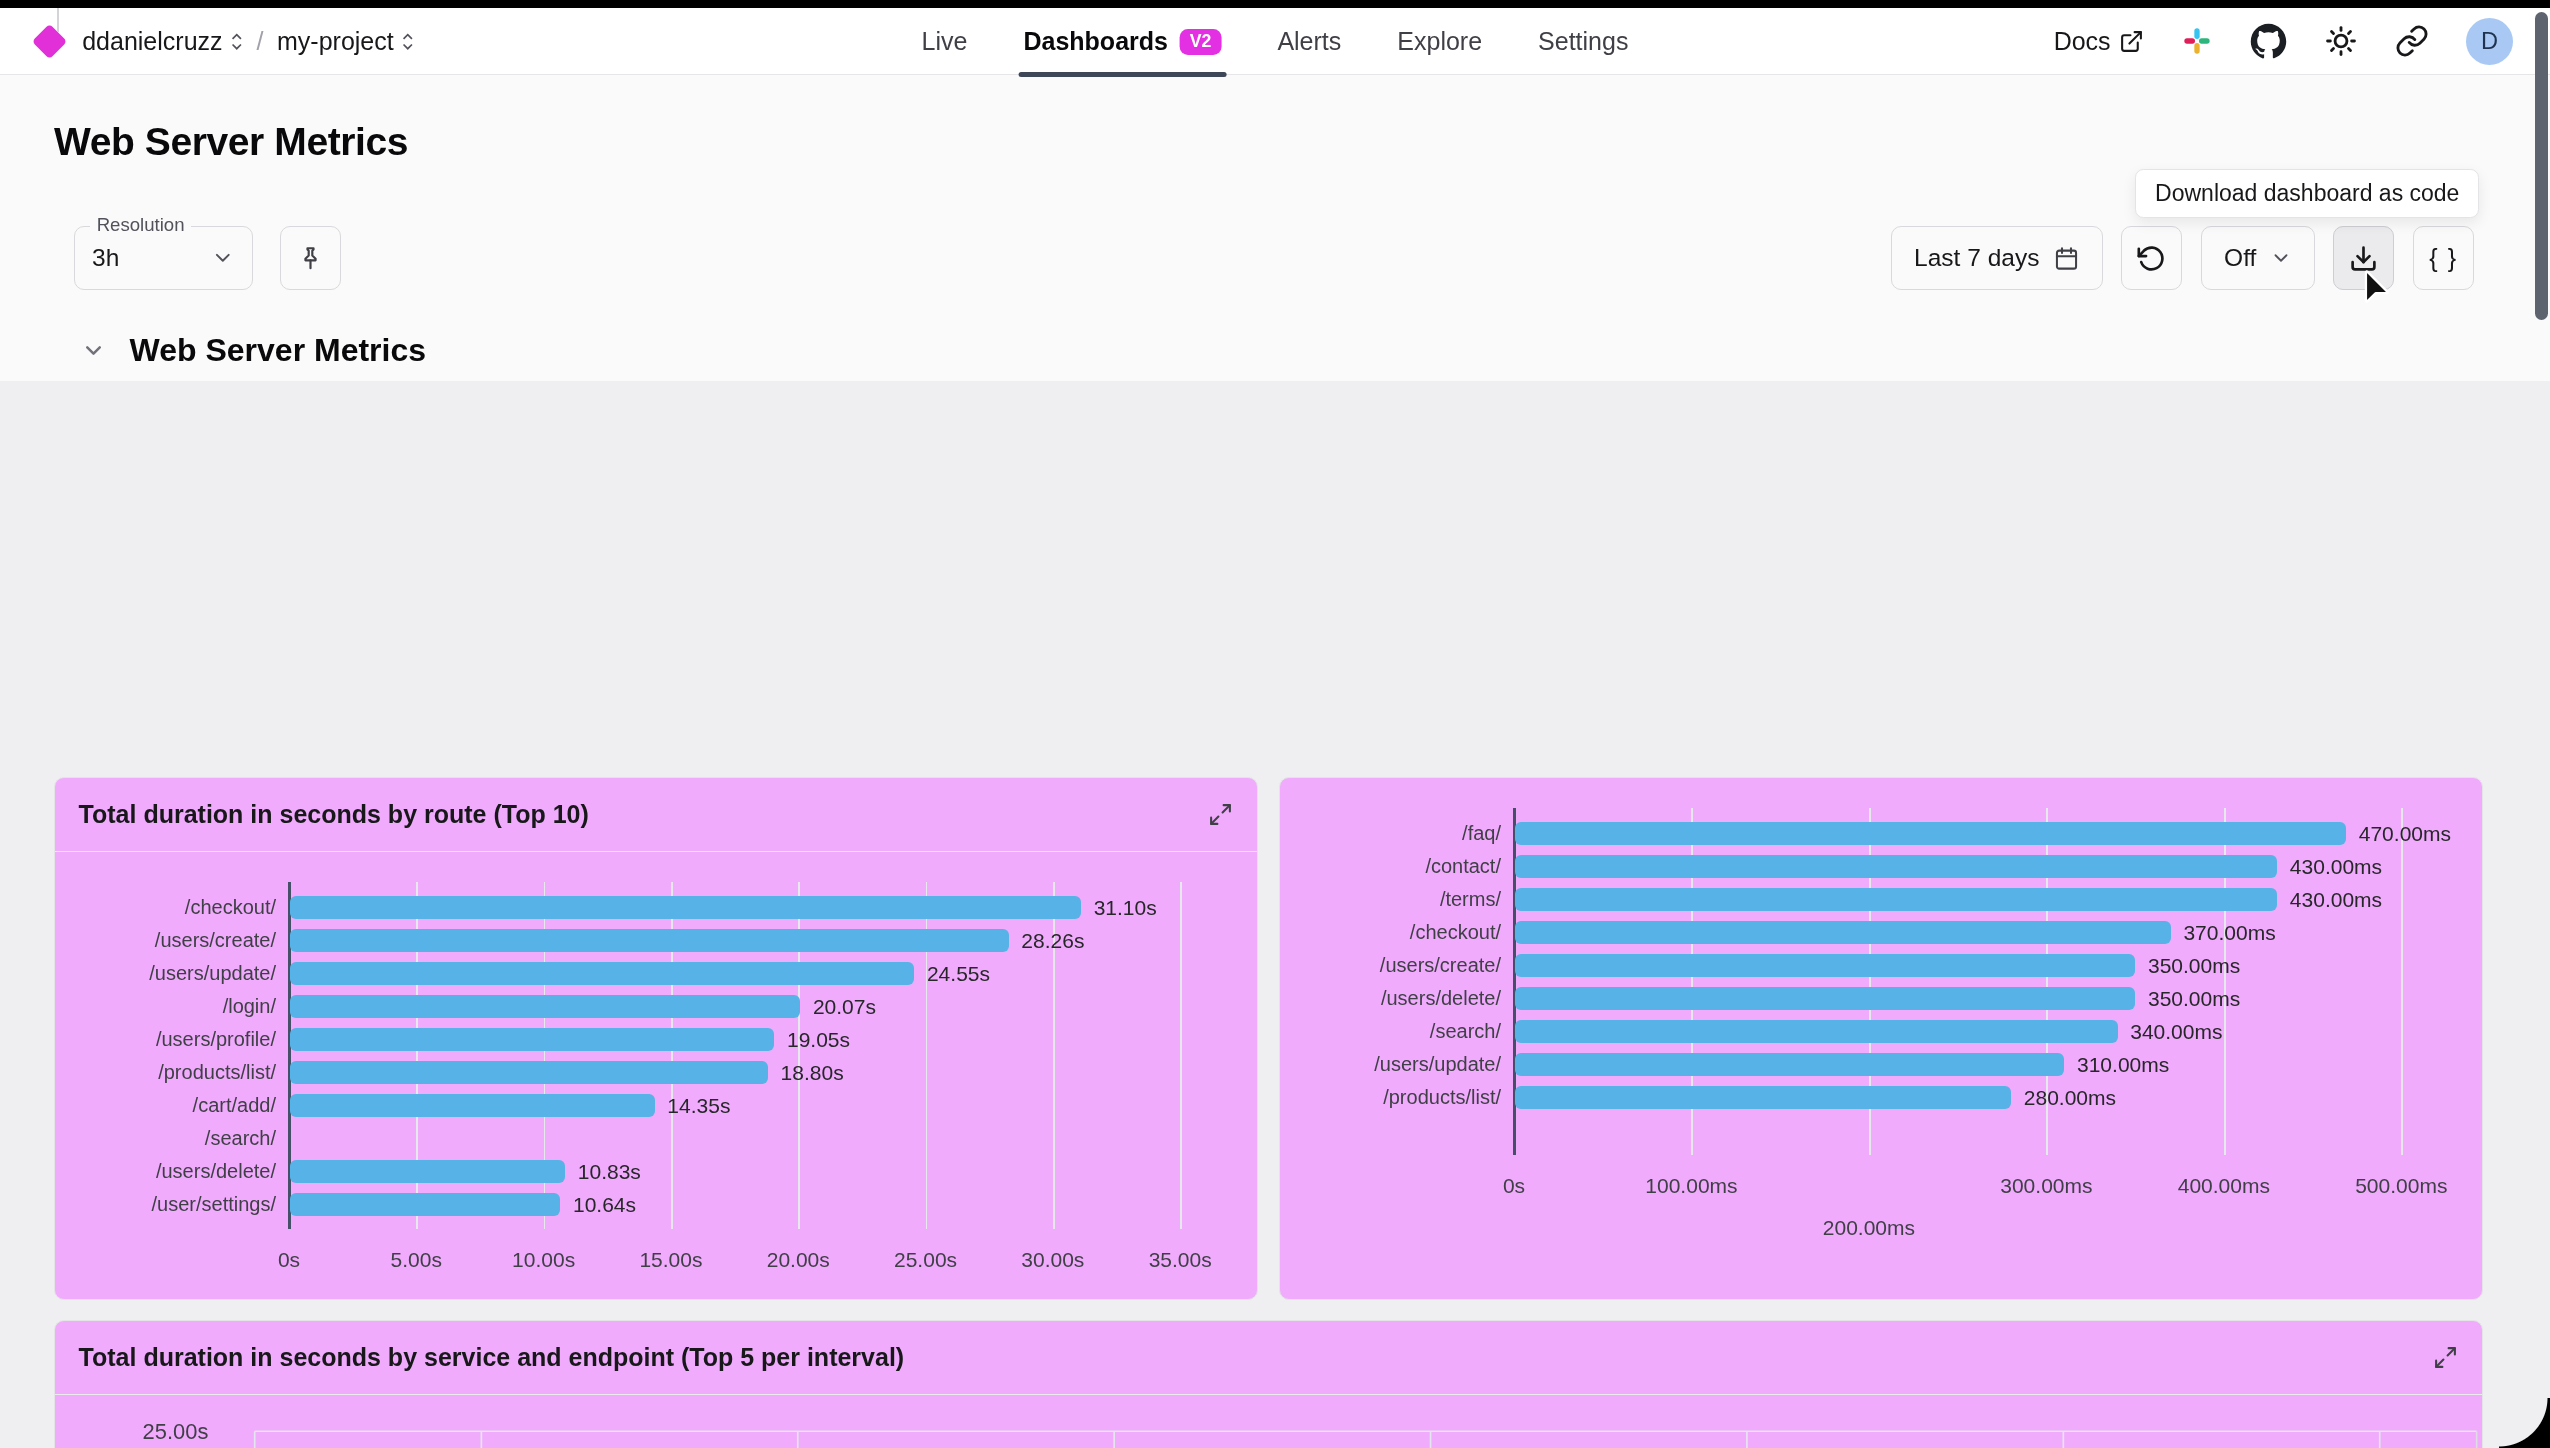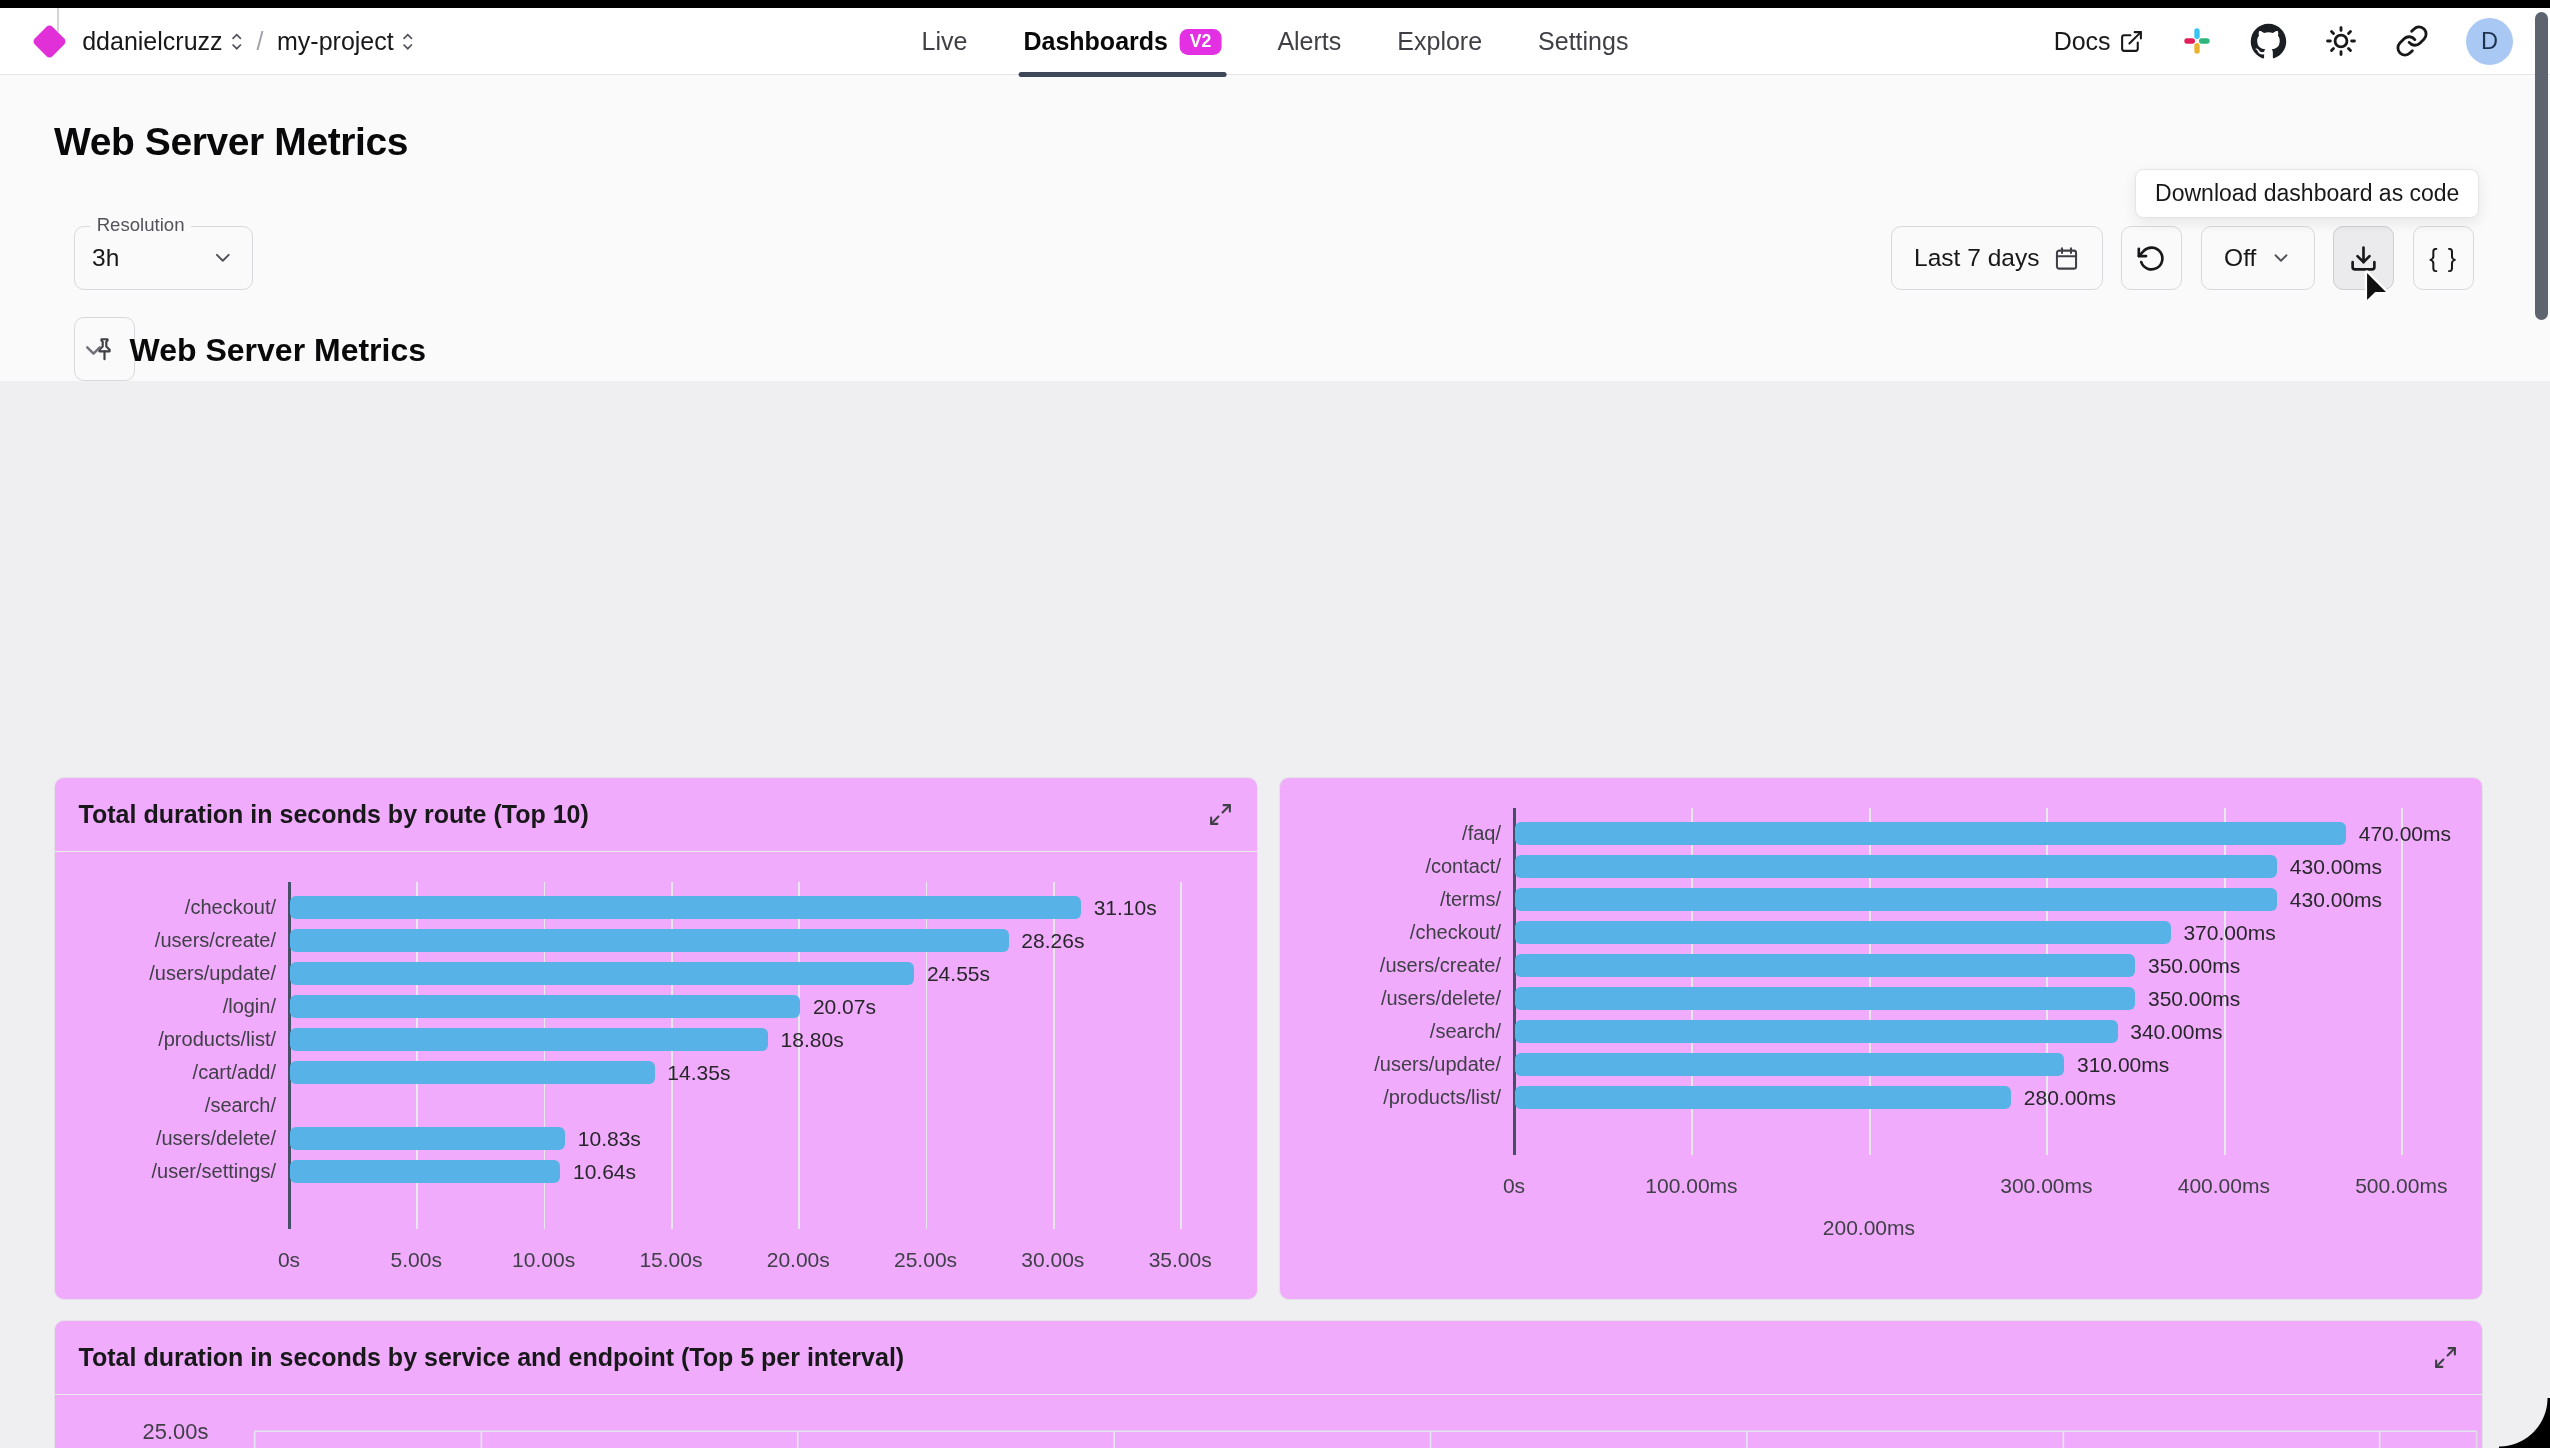--- a/index.html
+++ b/index.html
@@ -26,21 +26,21 @@
   .tab.active { color:#09090b; font-weight:700; }
   .tab.active::after { content:""; position:absolute; left:-5px; right:-5px; bottom:-1.7px; height:5px; background:#3d4757; border-radius:3.4px; }
   .badge { background:#e230e2; color:#fff; font-size:17.7px; font-weight:700; padding:4.2px 10px; border-radius:8.4px; line-height:1; }
   .nav-right { margin-left:auto; display:flex; align-items:center; gap:37px; }
   .docs { display:flex; align-items:center; gap:8.4px; font-size:25px; color:#18181b; cursor:pointer; }
   .icon-btn { display:flex; align-items:center; justify-content:center; cursor:pointer; }
   .avatar { width:47px; height:47px; border-radius:50%; background:#a9c9f4; color:#1f3350; font-size:23.6px; font-weight:500; display:flex; align-items:center; justify-content:center; cursor:pointer; }
 
   
   .page-title { position:absolute; left:54px; top:120px; font-size:39px; font-weight:600; letter-spacing:-0.4px; color:#09090b; }
-  .toolbar-left { position:absolute; left:74px; top:226px; display:flex; gap:27px;flex-direction:column; }
+  .toolbar-left { position:absolute; left:74px; top:226px; display:flex; gap:27px; }
   .field { position:relative; width:179px; height:64px; border:1.7px solid #d9d9dd; border-radius:10px; background:#fafafa; display:flex; align-items:center; padding:0 17px; cursor:pointer; }
   .field-label { position:absolute; top:-12.7px; left:15px; background:#fafafa; padding:0 6.7px; font-size:18.6px; color:#52525b; }
   .field-value { font-size:24.5px; color:#18181b; }
   .field .chev { margin-left:auto; }
   .sq-btn { width:61px; height:64px; border:1.7px solid #d9d9dd; border-radius:10px; background:#fafafa; display:flex; align-items:center; justify-content:center; cursor:pointer; }
   .toolbar-right { position:absolute; right:76px; top:226px; display:flex; gap:18.6px; }
   .tool-btn { height:64px; border:1.7px solid #d9d9dd; border-radius:10px; background:#fafafa; display:flex; align-items:center; gap:13.5px; padding:0 22px; font-size:24.5px; color:#18181b; cursor:pointer; }
   .tool-btn.square { width:61px; padding:0; justify-content:center; }
   .tool-btn.hovered { background:#ebebee; border-color:#cdcdd2; }
   .braces { font-size:25px; font-weight:500; letter-spacing:1.7px; }
@@ -291,20 +291,27 @@
               <div class="btrack">
                 <div class="bbar" style="width: 66.712%; background: rgb(87, 178, 232);"></div>
                 <span class="bval">24.55s</span>
               </div>
             </div>
             <div class="brow">
               <div class="bcat">/login/</div>
               <div class="btrack">
                 <div class="bbar" style="width: 54.538%; background: rgb(87, 178, 232);"></div>
                 <span class="bval">20.07s</span>
+              </div>
+            </div>
+            <div class="brow">
+              <div class="bcat">/users/profile/</div>
+              <div class="btrack">
+                <div class="bbar" style="width: 51.7663%; background: rgb(87, 178, 232);"></div>
+                <span class="bval">19.05s</span>
               </div>
             </div>
             <div class="brow">
               <div class="bcat">/products/list/</div>
               <div class="btrack">
                 <div class="bbar" style="width: 51.087%; background: rgb(87, 178, 232);"></div>
                 <span class="bval">18.80s</span>
               </div>
             </div>
             <div class="brow">

